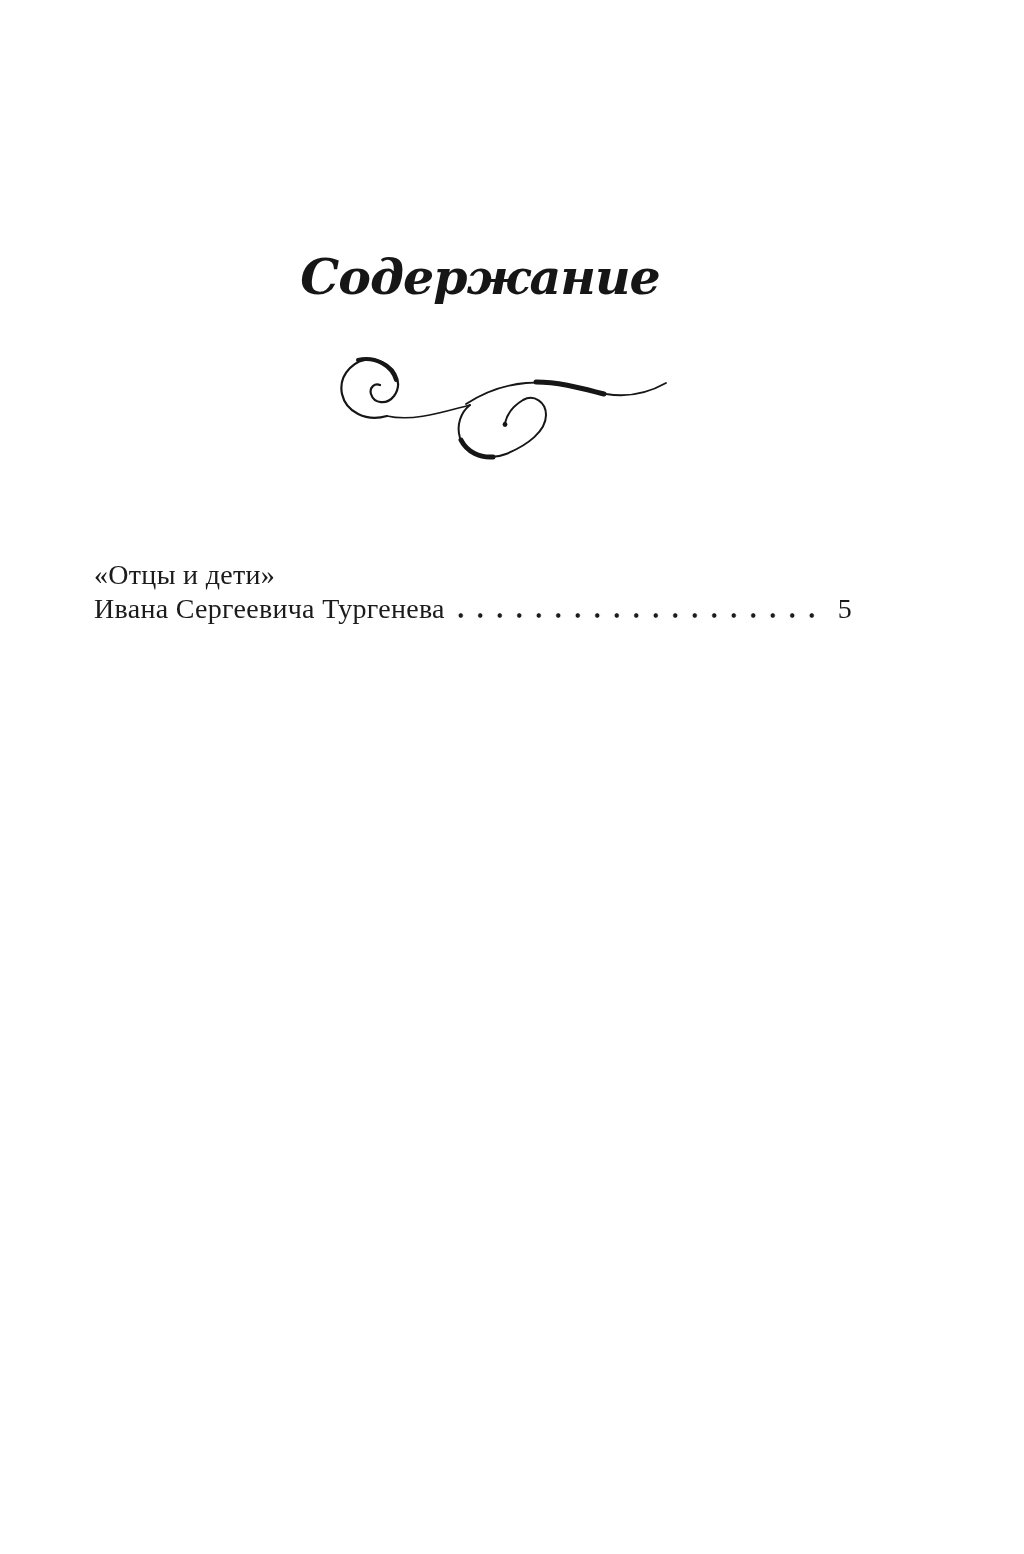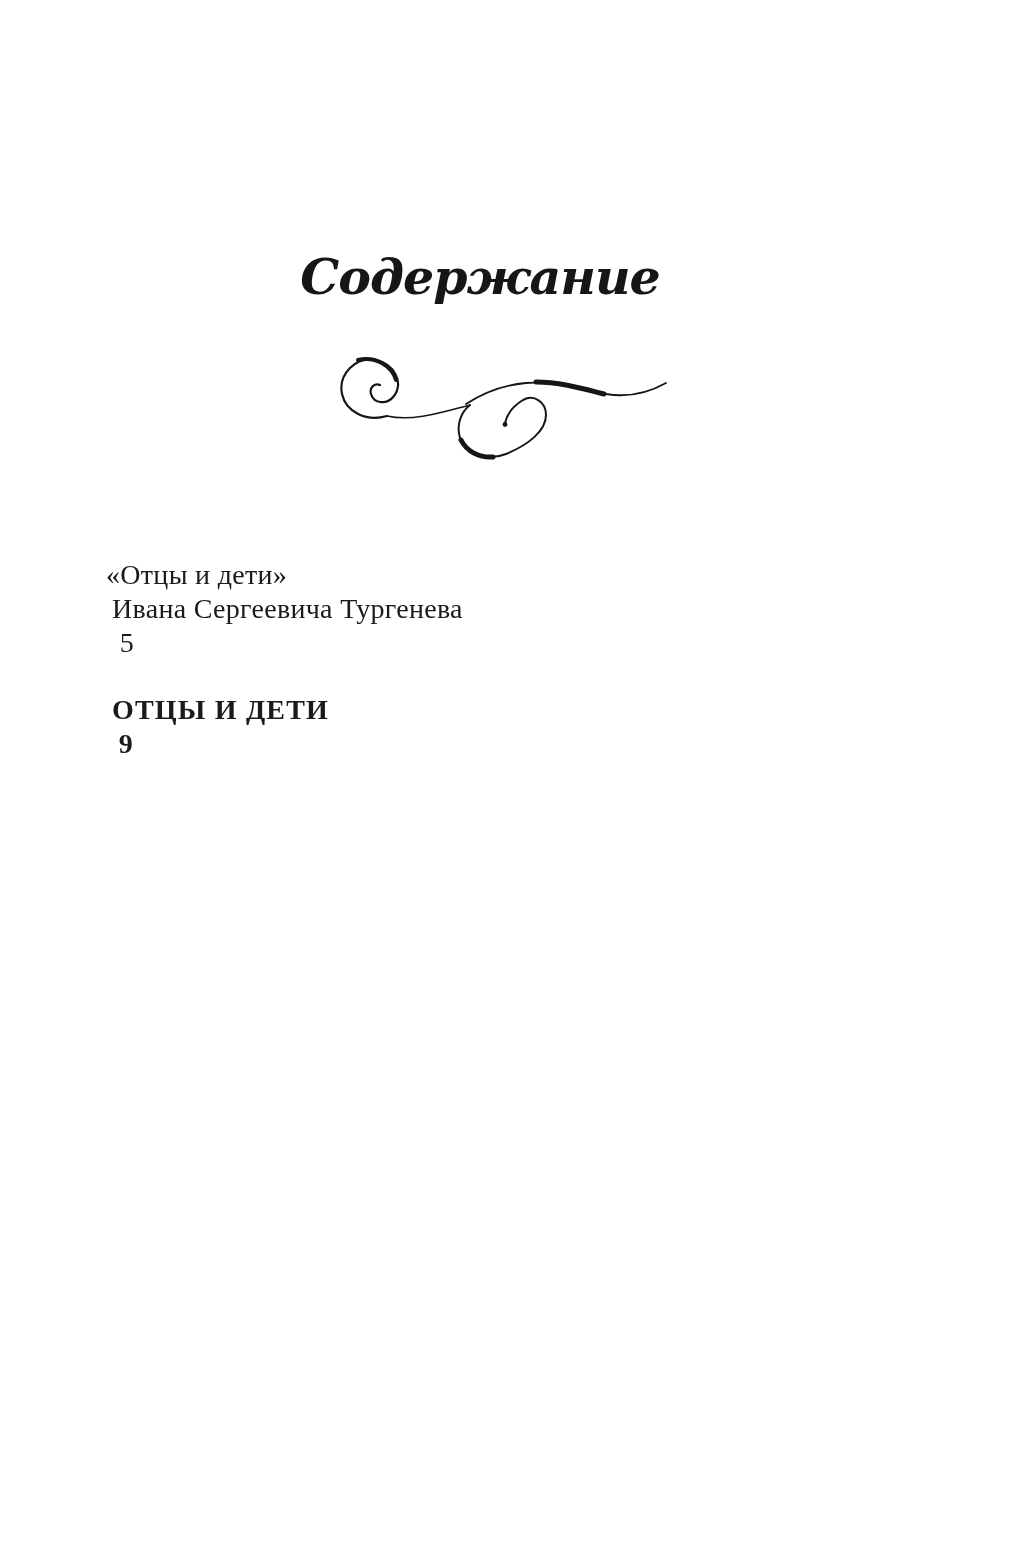--- a/index.html
+++ b/index.html
@@ -43,34 +43,33 @@
     left: 338px;
     width: 336px;
     height: 112px;
   }
   .flourish-wrap svg { display: block; width: 336px; height: 112px; }
 
   
   .toc {
     position: absolute;
     top: 558px;
-    left: 106px;
+    left: 94px;
     width: 758px;
     font-size: 28px;
     line-height: 34px;
     letter-spacing: 0.3px;
     color: #1b1b1b;
   }
 
   .entry-line { white-space: nowrap; }
 
   .entry-row {
     display: flex;
     align-items: baseline;
-    flex-direction: column;
   }
 
   .entry-text { white-space: nowrap; }
 
   .leader {
     flex: 1;
     height: 5px;
     margin: 0 12px 0 6px;
     background-image: radial-gradient(circle, #1b1b1b 0 1.9px, rgba(0,0,0,0) 2.6px);
     background-size: 19.5px 5px;
@@ -122,23 +121,16 @@
 
     <div class="entry">
       <div class="entry-line">«Отцы и дети»</div>
       <div class="entry-row">
         <span class="entry-text">Ивана Сергеевича Тургенева</span>
         <span class="leader"></span>
         <span class="pagenum">5</span>
       </div>
     </div>
 
-    <div class="entry entry-caps">
-      <div class="entry-row">
-        <span class="entry-text">ОТЦЫ И ДЕТИ</span>
-        <span class="leader"></span>
-        <span class="pagenum">9</span>
-      </div>
-    </div>
 
   </div>
 
 </div>
 
 </body></html>

